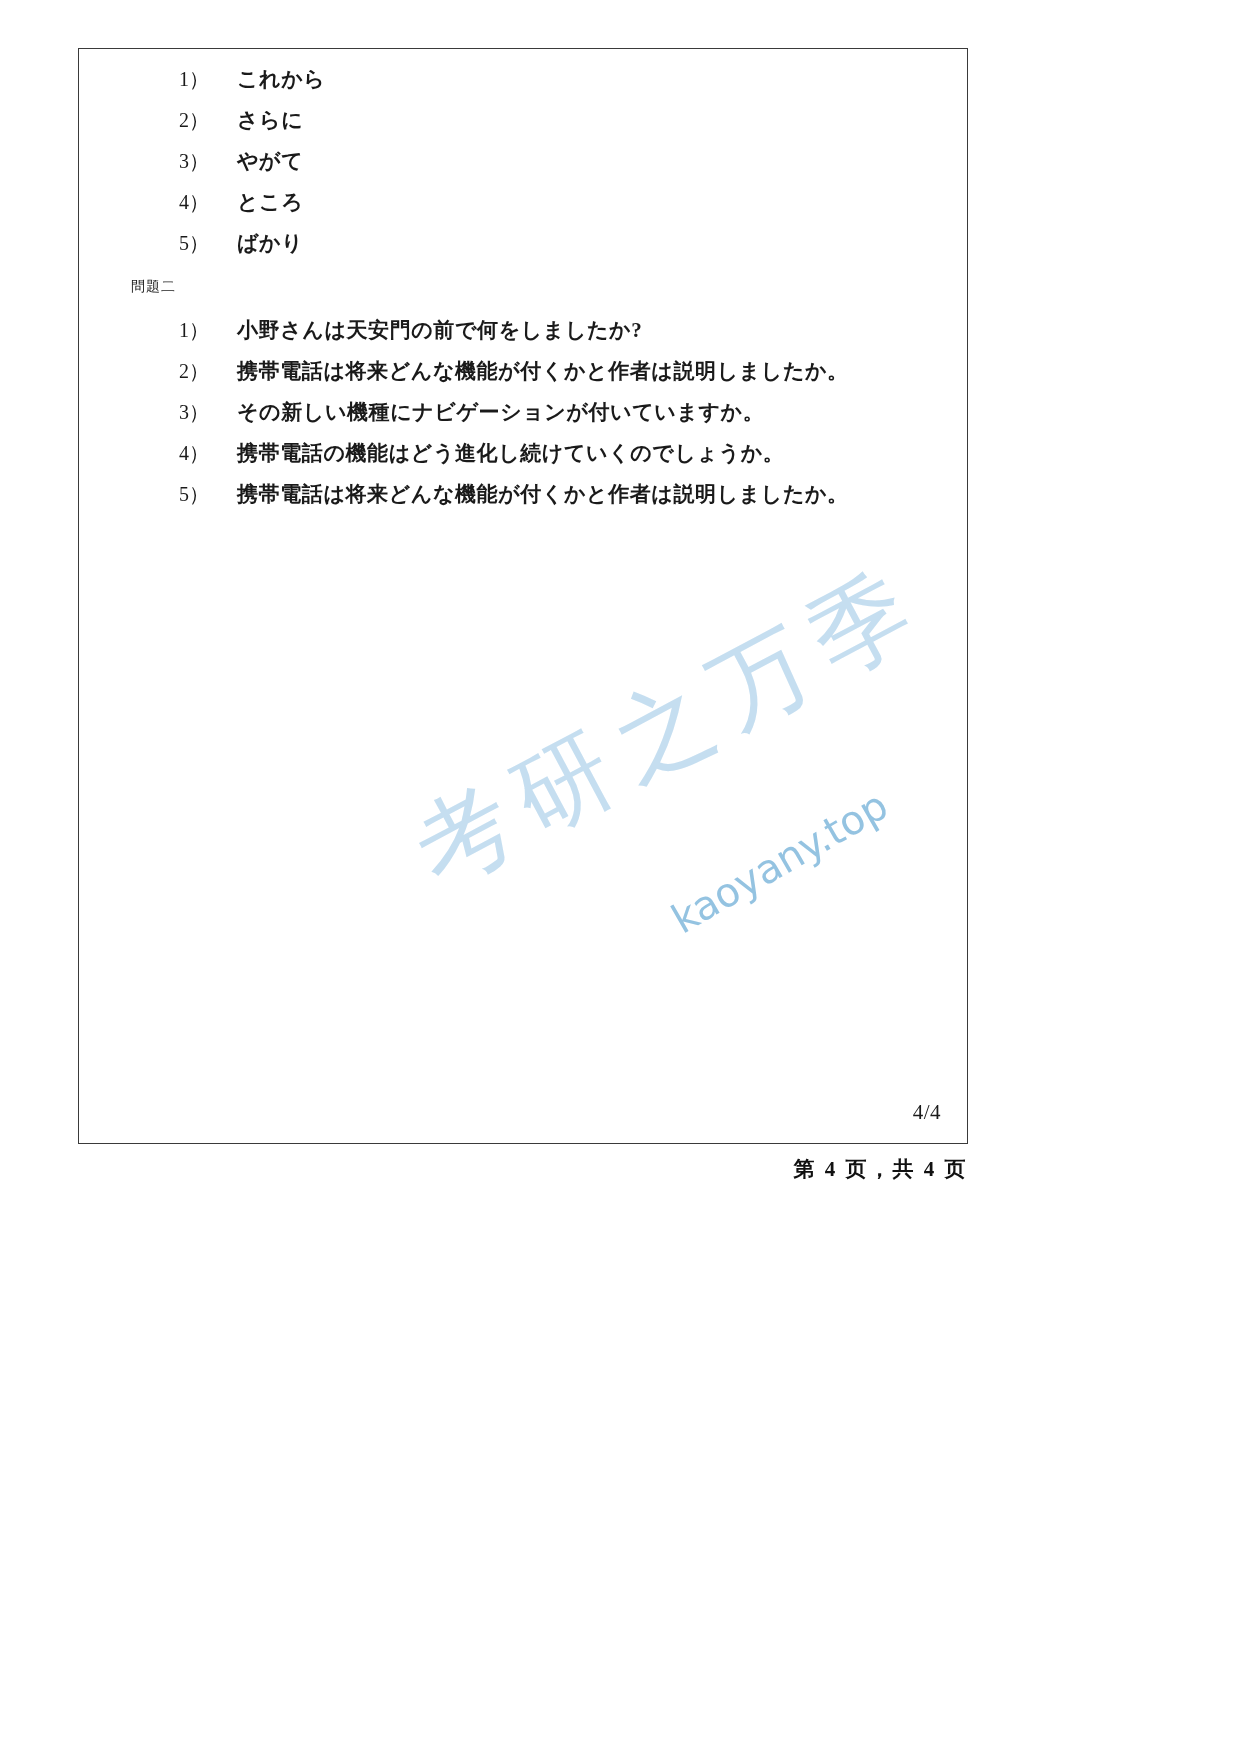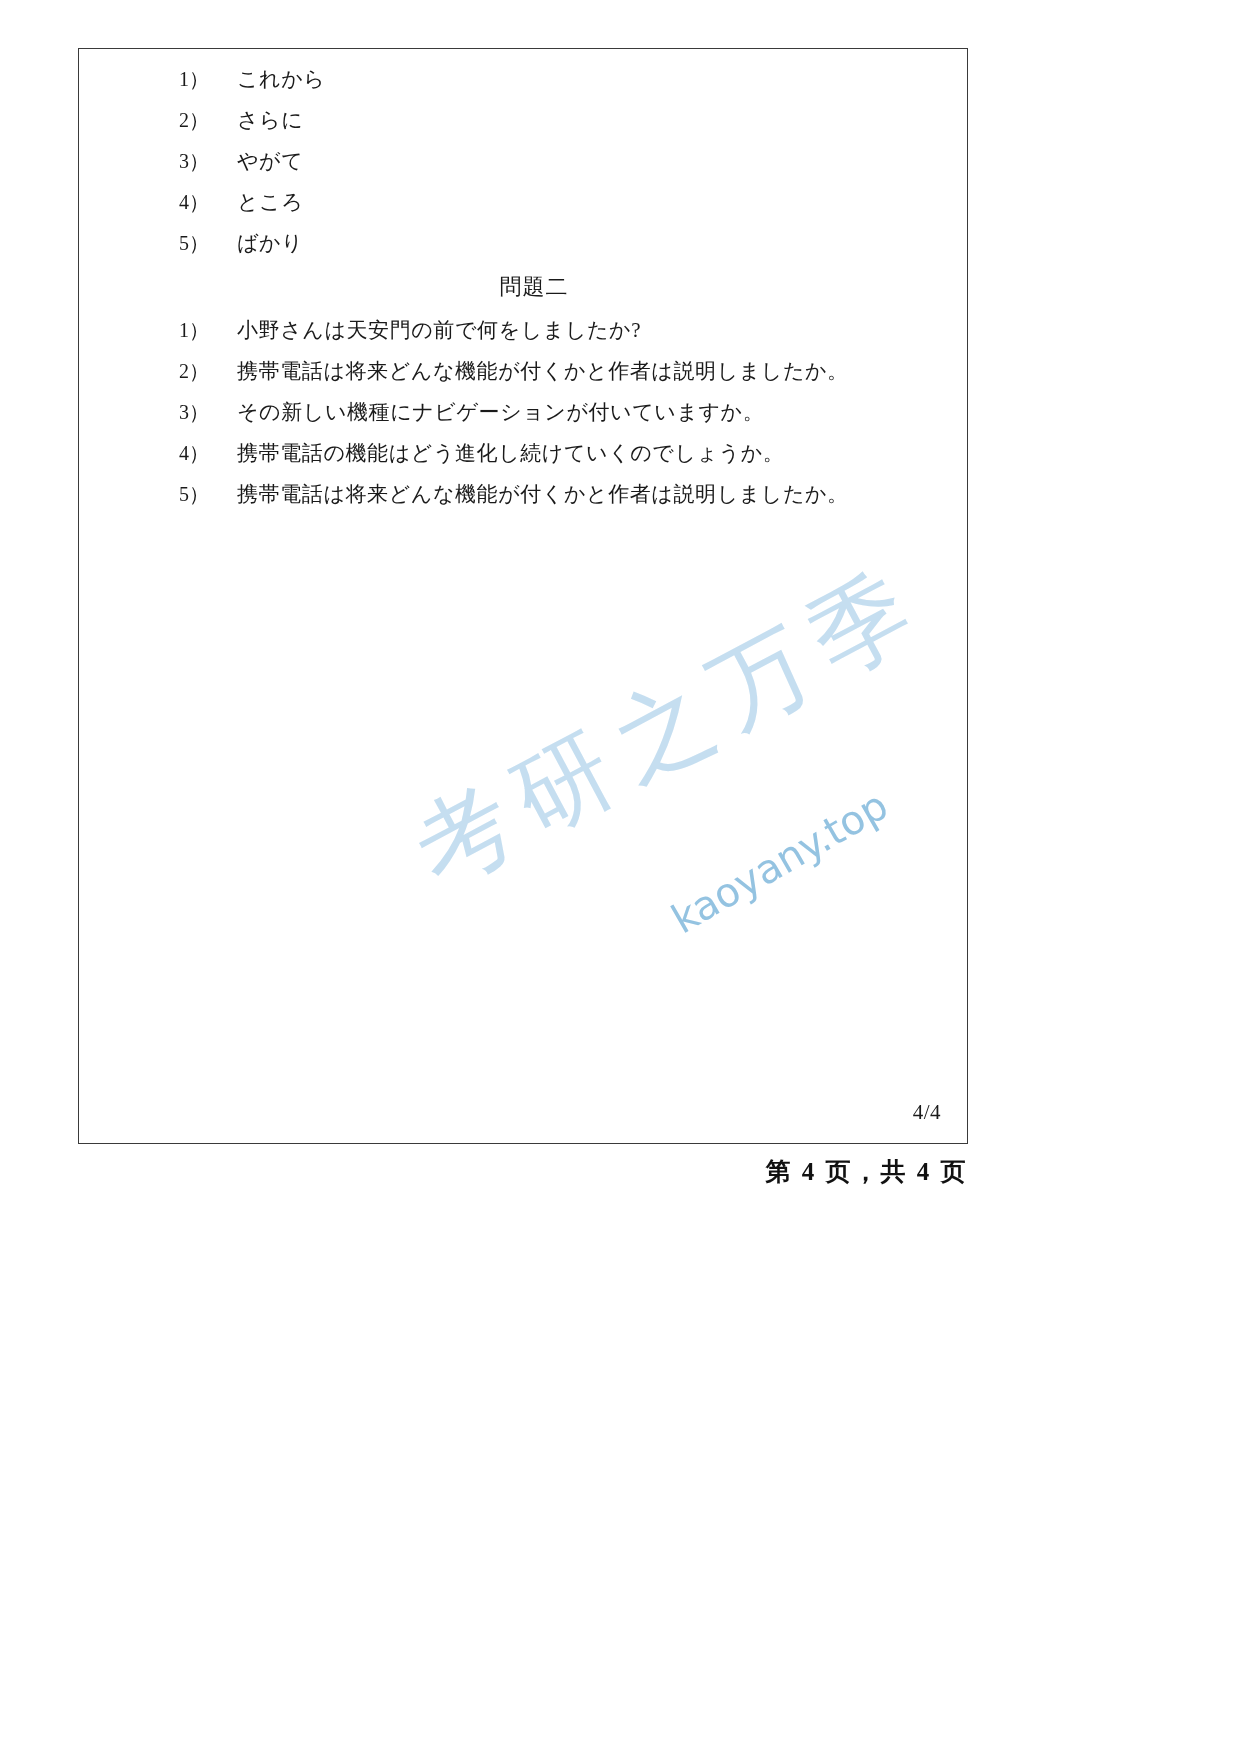--- a/index.html
+++ b/index.html
@@ -46,35 +46,35 @@
   }
   .row .marker {
     width: 58px;
     flex: 0 0 58px;
     text-align: left;
     font-size: 20px;
     letter-spacing: 0px;
   }
   .row .txt {
     flex: 1 1 auto;
+    font-weight: bold;
   }
 
   .indent-1 {
     padding-left: 48px;
   }
 
   .section-head {
     display: flex;
     align-items: center;
-    font-size: 22px;
+    font-size: 14px;
     line-height: 46px;
     white-space: nowrap;
     padding-left: 0px;
     letter-spacing: 1px;
-    flex-direction: column;
   }
   .section-head .sh-label {
     flex: 0 0 auto;
   }
   .section-head .sh-score {
     flex: 0 0 auto;
     padding-left: 30px;
     letter-spacing: 0.5px;
   }
 
@@ -88,21 +88,21 @@
     color: #1a1a1a;
   }
 
   
   .footer {
     position: absolute;
     left: 0;
     top: 1155px;
     width: 968px;
     text-align: right;
-    font-size: 25px;
+    font-size: 21px;
     font-weight: bold;
     letter-spacing: 2.5px;
     font-family: "Liberation Serif", serif;
     color: #111;
   }
 
   
   .wm-cn {
     position: absolute;
     left: 350px;

